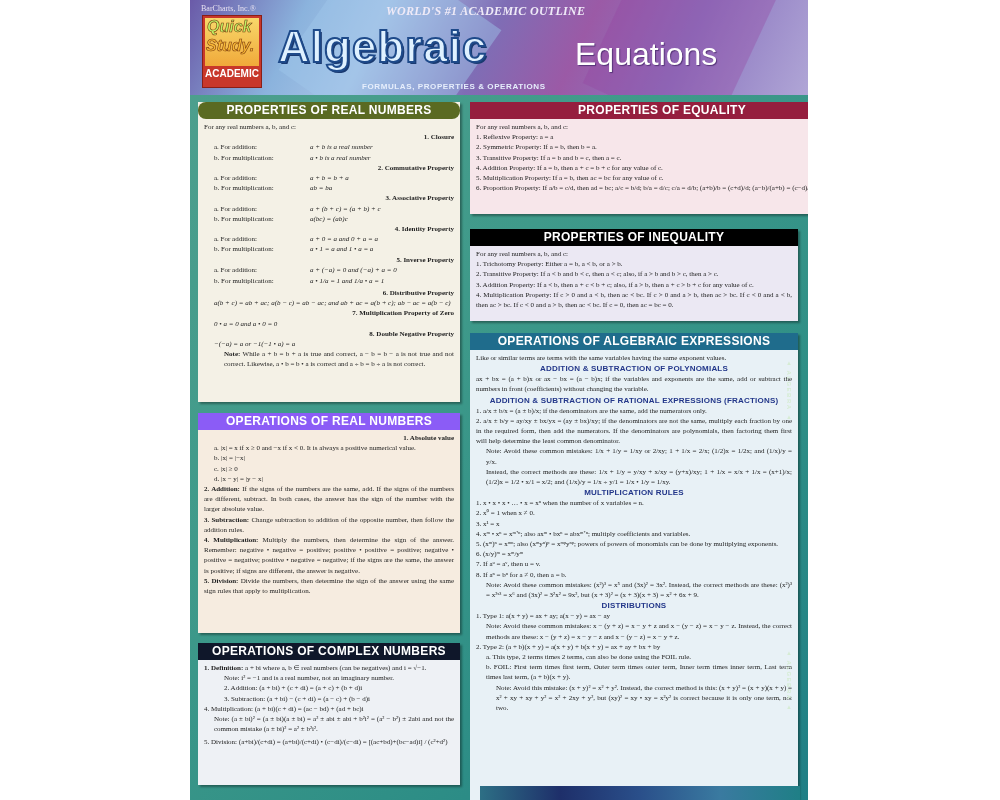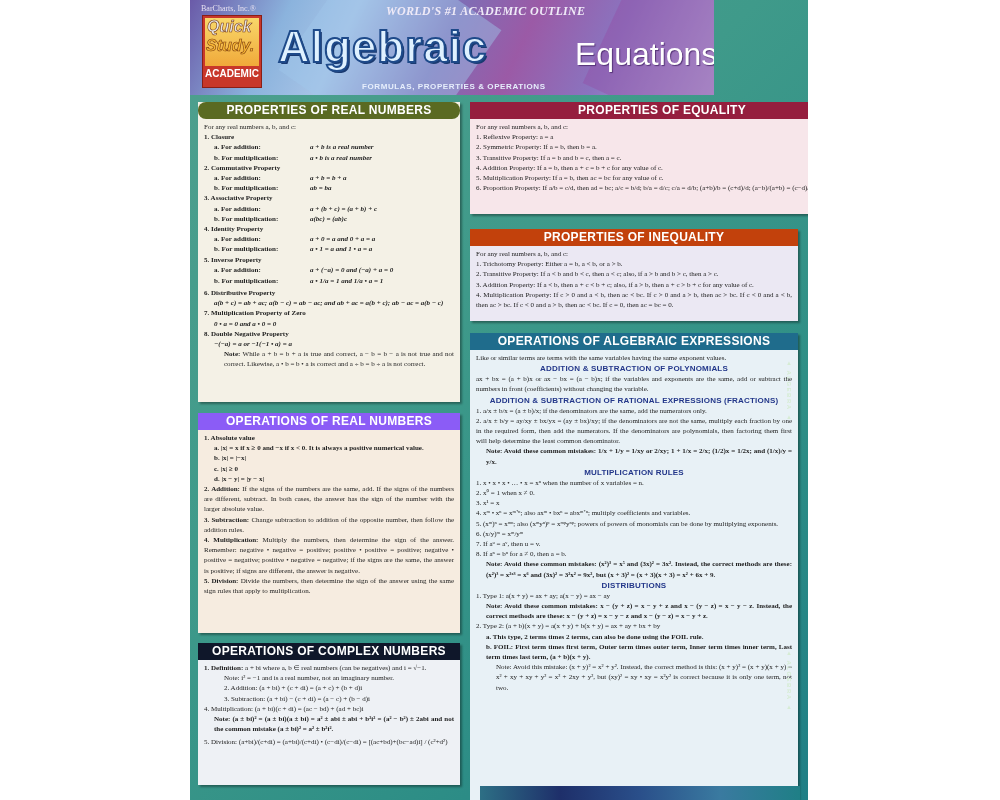--- a/index.html
+++ b/index.html
@@ -1,52 +1,52 @@
 <!DOCTYPE html>
 <html><head>
 <meta charset="utf-8">
 <style>
   html, body { margin:0; padding:0; }
   body { width:1000px; height:800px; background:#ffffff; position:relative; overflow:hidden; font-family:"Liberation Serif", serif; }
   .sheet { position:absolute; left:190px; top:0; width:618px; height:800px; background:linear-gradient(135deg,#4fa08e 0%,#3f9a8a 40%,#2f8f86 70%,#1f7f86 100%); overflow:hidden; }
-  .banner { position:absolute; left:0; top:0; width:524px; height:95px;
+  .banner { position:absolute; left:0; top:0; width:618px; height:95px;
     background:linear-gradient(115deg,#6a5aa8 0%,#8bb3dd 18%,#a7c3e6 30%,#7f6db5 48%,#9b5aa6 62%,#8a74bf 78%,#b0a6d6 100%); overflow:hidden; }
   .banner .shape1 { position:absolute; left:120px; top:-30px; width:160px; height:160px; background:rgba(160,200,235,0.45); transform:rotate(35deg); }
   .banner .shape2 { position:absolute; left:420px; top:-40px; width:140px; height:160px; background:rgba(150,70,160,0.35); transform:rotate(25deg); }
   .publisher { position:absolute; left:11px; top:4px; font-size:8px; color:#e6e0f0; font-family:"Liberation Serif", serif; }
   .tagline { position:absolute; left:196px; top:4px; font-size:12px; color:#efeaf7; font-style:italic; font-weight:bold; letter-spacing:0.3px; }
   .logo { position:absolute; left:12px; top:15px; width:58px; height:71px; background:#c8372a; border:1px solid #8a1e16; }
   .logo .top { position:absolute; left:2px; top:2px; width:54px; height:48px; background:linear-gradient(#f8d86a,#f0a93a); }
-  .logo .q { position:absolute; left:4px; top:2px; font:italic bold 16px "Liberation Sans", sans-serif; color:#e5e5e5; -webkit-text-stroke:0.6px #7a3a10; line-height:18px; }
+  .logo .q { position:absolute; left:4px; top:2px; font:italic bold 16px "Liberation Sans", sans-serif; color:#bef264; -webkit-text-stroke:0.6px #7a3a10; line-height:18px; }
   .logo .s { position:absolute; left:3px; top:21px; font:italic bold 16px "Liberation Sans", sans-serif; color:#f7b733; -webkit-text-stroke:0.6px #7a3a10; line-height:18px; }
   .logo .acad { position:absolute; left:0; top:52px; width:58px; text-align:center; font:bold 10px "Liberation Sans", sans-serif; color:#ffffff; }
   .title-main { position:absolute; left:88px; top:22px; font:bold 44px "Liberation Sans", sans-serif; color:#dff1ff; -webkit-text-stroke:2px #1e4a8a; letter-spacing:1px; text-shadow:2px 2px 0 #1a3a70; }
   .title-sub { position:absolute; left:385px; top:36px; font:32px "Liberation Sans", sans-serif; color:#ffffff; text-shadow:1px 1px 1px #553377; }
   .subtitle { position:absolute; left:172px; top:82px; font:bold 8px "Liberation Sans", sans-serif; color:#e6eefc; letter-spacing:0.6px; }
   .panel { position:absolute; background:#f4f1e6; box-shadow:2px 2px 2px rgba(0,0,0,0.35); font-size:7px; line-height:10.2px; color:#222; }
   .panel .hdr { height:17px; color:#fff; font:bold 12px "Liberation Sans", sans-serif; text-align:center; line-height:17px; letter-spacing:0.3px; }
   .panel .body { padding:3px 6px 4px 6px; }
   .row { white-space:nowrap; overflow:hidden; }
-  .b { font-weight:bold; }
+  .b { font-weight:bold;text-align:right; }
   .i { font-style:italic; }
-  .ind1 { padding-left:10px;font-weight:bold; }
+  .ind1 { padding-left:10px; }
   .ind2 { padding-left:20px; }
   .lab { display:inline-block; width:96px; }
   .wrap { white-space:normal; text-align:justify; }
   .sub { text-align:center; font:bold 8px "Liberation Sans", sans-serif; color:#23378a; margin:1px 0; letter-spacing:0.2px; }
   .p-real { left:8px; top:102px; width:262px; height:300px; }
   .p-real .hdr { background:#5a6a22;border-radius:8px; }
   .p-ops { left:8px; top:413px; width:262px; height:220px; background:#f6ece0; }
   .p-ops .hdr { background:#8b5cf6; }
   .p-cplx { left:8px; top:643px; width:262px; height:142px; background:#eef1f5; }
   .p-cplx .hdr { background:#0f172a; }
   .p-eq { left:280px; top:102px; width:384px; height:112px; background:#f7e6ea; }
   .p-eq .hdr { background:#951e3e; }
   .p-ineq { left:280px; top:229px; width:328px; height:92px; background:#ebe8f3; }
-  .p-ineq .hdr { background:#c2410c; }
+  .p-ineq .hdr { background:#000000; }
   .p-alg { left:280px; top:333px; width:328px; height:528px; background:#e8f1f6; }
   .p-alg .hdr { background:#1f6c8c; }
   .side-text { position:absolute; left:596px; font:bold 6px "Liberation Sans", sans-serif; color:#d6ecd4; writing-mode:vertical-rl; letter-spacing:1.5px; }
   .bottom-stripe { position:absolute; left:290px; top:786px; width:320px; height:14px; background:linear-gradient(90deg,#2d6f85,#1e2f6a,#2a4f8a,#3a7aa0,#1f7f86); }
 </style>
 </head>
 <body>
 
 <div class="sheet">
 
@@ -156,20 +156,21 @@
   <div class="panel p-alg">
     <div class="hdr">OPERATIONS OF ALGEBRAIC EXPRESSIONS</div>
     <div class="body">
       <div class="row">Like or similar terms are terms with the same variables having the same exponent values.</div>
       <div class="sub">ADDITION &amp; SUBTRACTION OF POLYNOMIALS</div>
       <div class="wrap">ax + bx = (a + b)x or ax − bx = (a − b)x; if the variables and exponents are the same, add or subtract the numbers in front (coefficients) without changing the variable.</div>
       <div class="sub">ADDITION &amp; SUBTRACTION OF RATIONAL EXPRESSIONS (FRACTIONS)</div>
       <div class="wrap">1. a/x ± b/x = (a ± b)/x; if the denominators are the same, add the numerators only.</div>
       <div class="wrap">2. a/x ± b/y = ay/xy ± bx/yx = (ay ± bx)/xy; if the denominators are not the same, multiply each fraction by one in the required form, then add the numerators. If the denominators are polynomials, then factoring them first will help determine the least common denominator.</div>
       <div class="wrap ind1">Note: Avoid these common mistakes: 1/x + 1/y = 1/xy or 2/xy; 1 + 1/x = 2/x; (1/2)x = 1/2x; and (1/x)/y = y/x.</div>
+      <div class="wrap ind1">Instead, the correct methods are these: 1/x + 1/y = y/xy + x/xy = (y+x)/xy; 1 + 1/x = x/x + 1/x = (x+1)/x; (1/2)x = 1/2 • x/1 = x/2; and (1/x)/y = 1/x ÷ y/1 = 1/x • 1/y = 1/xy.</div>
       <div class="sub">MULTIPLICATION RULES</div>
       <div class="row">1. x • x • x • … • x = xⁿ when the number of x variables = n.</div>
       <div class="row">2. x⁰ = 1 when x ≠ 0.</div>
       <div class="row">3. x¹ = x</div>
       <div class="row">4. xᵐ • xⁿ = xᵐ⁺ⁿ; also axᵐ • bxⁿ = abxᵐ⁺ⁿ; multiply coefficients and variables.</div>
       <div class="wrap">5. (xᵐ)ⁿ = xᵐⁿ; also (xᵐyⁿ)ᵖ = xᵐᵖyⁿᵖ; powers of powers of monomials can be done by multiplying exponents.</div>
       <div class="row">6. (x/y)ᵐ = xᵐ/yᵐ</div>
       <div class="row">7. If aᵘ = aᵛ, then u = v.</div>
       <div class="row">8. If aⁿ = bⁿ for a ≠ 0, then a = b.</div>
       <div class="wrap ind1">Note: Avoid these common mistakes: (x²)³ = x⁵ and (3x)² = 3x². Instead, the correct methods are these: (x²)³ = x²ˣ³ = x⁶ and (3x)² = 3²x² = 9x², but (x + 3)² = (x + 3)(x + 3) = x² + 6x + 9.</div>

